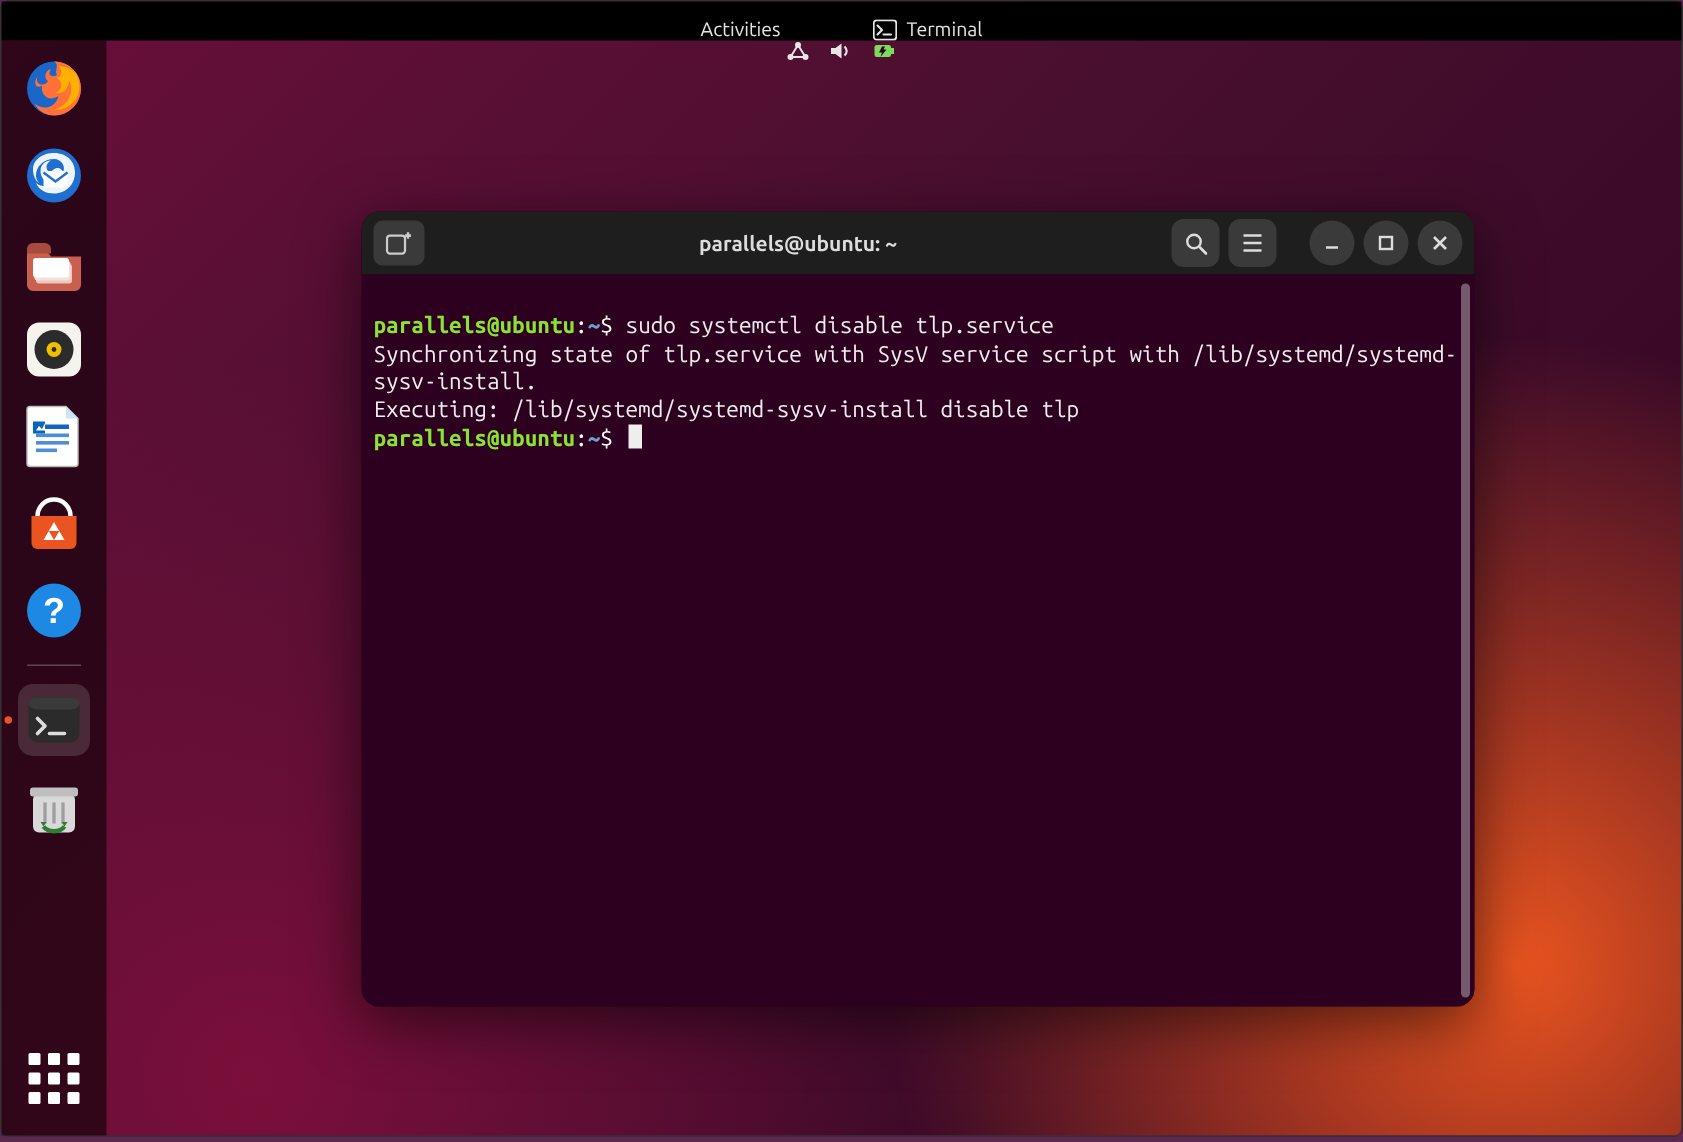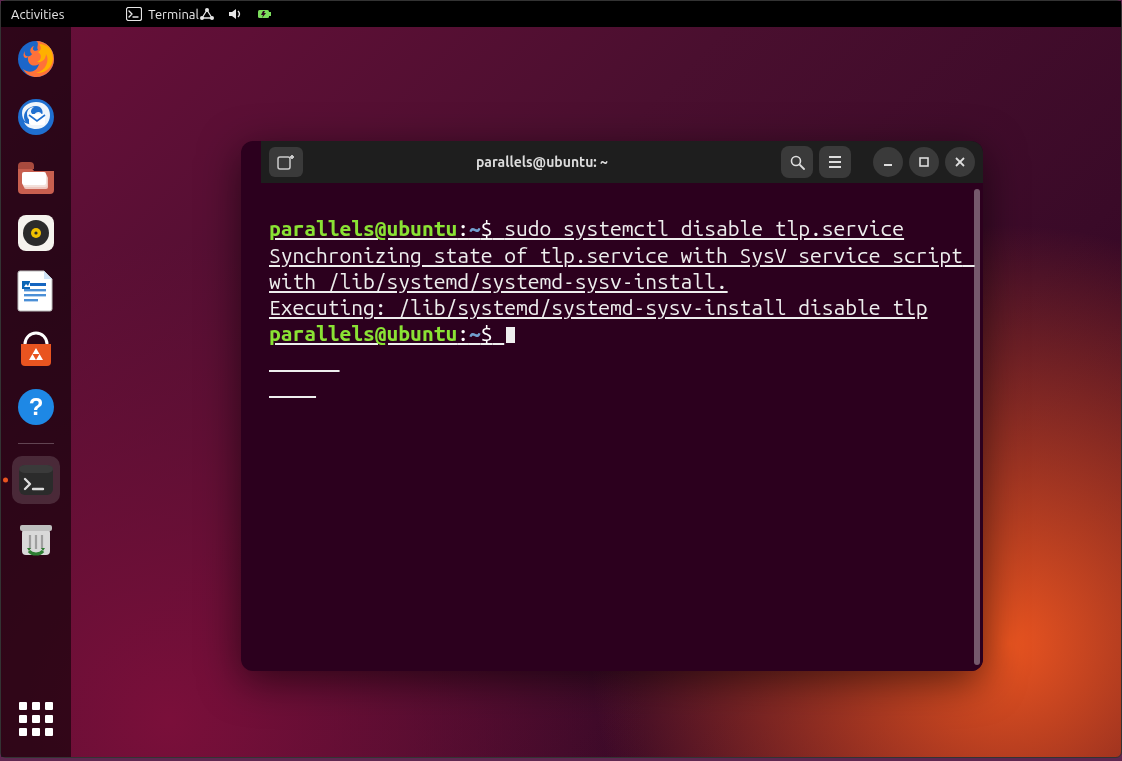--- a/index.html
+++ b/index.html
@@ -38,20 +38,21 @@
   
   .topbar {
     position: absolute; top: 0; left: 0; right: 0;
     height: 26px;
     background: var(--topbar-bg);
     display: flex;
     align-items: center;
     color: #e6e6e6;
     font-size: 13px;
     padding: 12px 10px;
+    flex-direction: column;
   }
   .topbar .left { display:flex; align-items:center; gap:16px; }
   .topbar .center { flex:1; text-align:center; font-weight:500; }
   .topbar .right { display:flex; align-items:center; gap:12px; }
   .topbar .app { display:flex; align-items:center; gap:6px;margin-left:46px; }
 
   
   .dock {
     position: absolute;
     top: 26px; left: 0; bottom: 0;
@@ -105,43 +106,43 @@
 
   
   .terminal {
     position:absolute;
     left:240px; top:140px;
     width:742px; height:530px;
     background: var(--term-bg);
     border-radius: 12px;
     box-shadow: 0 10px 40px rgba(0,0,0,.55);
     overflow:hidden;
-    display:flex; flex-direction:column;padding-left:20px;
+    display:flex; flex-direction:column;
   }
   .term-header{
     height:42px; background: #1e1e1e;
     display:flex; align-items:center; padding:0 8px; gap:6px;
     color:#ddd; font-size:14px; font-weight:600;
   }
   .term-header .title{flex:1;text-align:center;}
   .hbtn{
     width:32px;height:32px;border-radius:8px;background:#3a3a3a;
     display:flex;align-items:center;justify-content:center;color:#ddd;
   }
   .hbtn.round{border-radius:50%;width:30px;height:30px;}
   .hbtn.tab{width:34px;height:30px;border-radius:6px;background:#3a3a3a;}
   .term-body{
     flex:1; padding:6px 8px 8px 8px;
     font-family: "Ubuntu Mono","DejaVu Sans Mono",Consolas,monospace;
-    font-size:21px; line-height:1.25;
+    font-size:15px; line-height:1.25;
     color:#eee;
     position:relative;
     overflow:hidden;
     background:#2c001e;
-    white-space: pre-wrap; word-break: break-all; text-decoration: underline;
+    white-space: pre-wrap; word-break: break-all;
   }
   .term-body .scroll{
     position:absolute;right:3px;top:6px;bottom:6px;width:6px;border-radius:3px;
     background:rgba(255,255,255,.35);
   }
   .pu{color:var(--prompt-user);font-weight:bold;}
   .pp{color:var(--prompt-path);font-weight:bold;}
   .pc{color:#fff;}
   .cursor{display:inline-block;width:9px;height:16px;background:#eee;vertical-align:-2px;margin-left:2px;}
 

